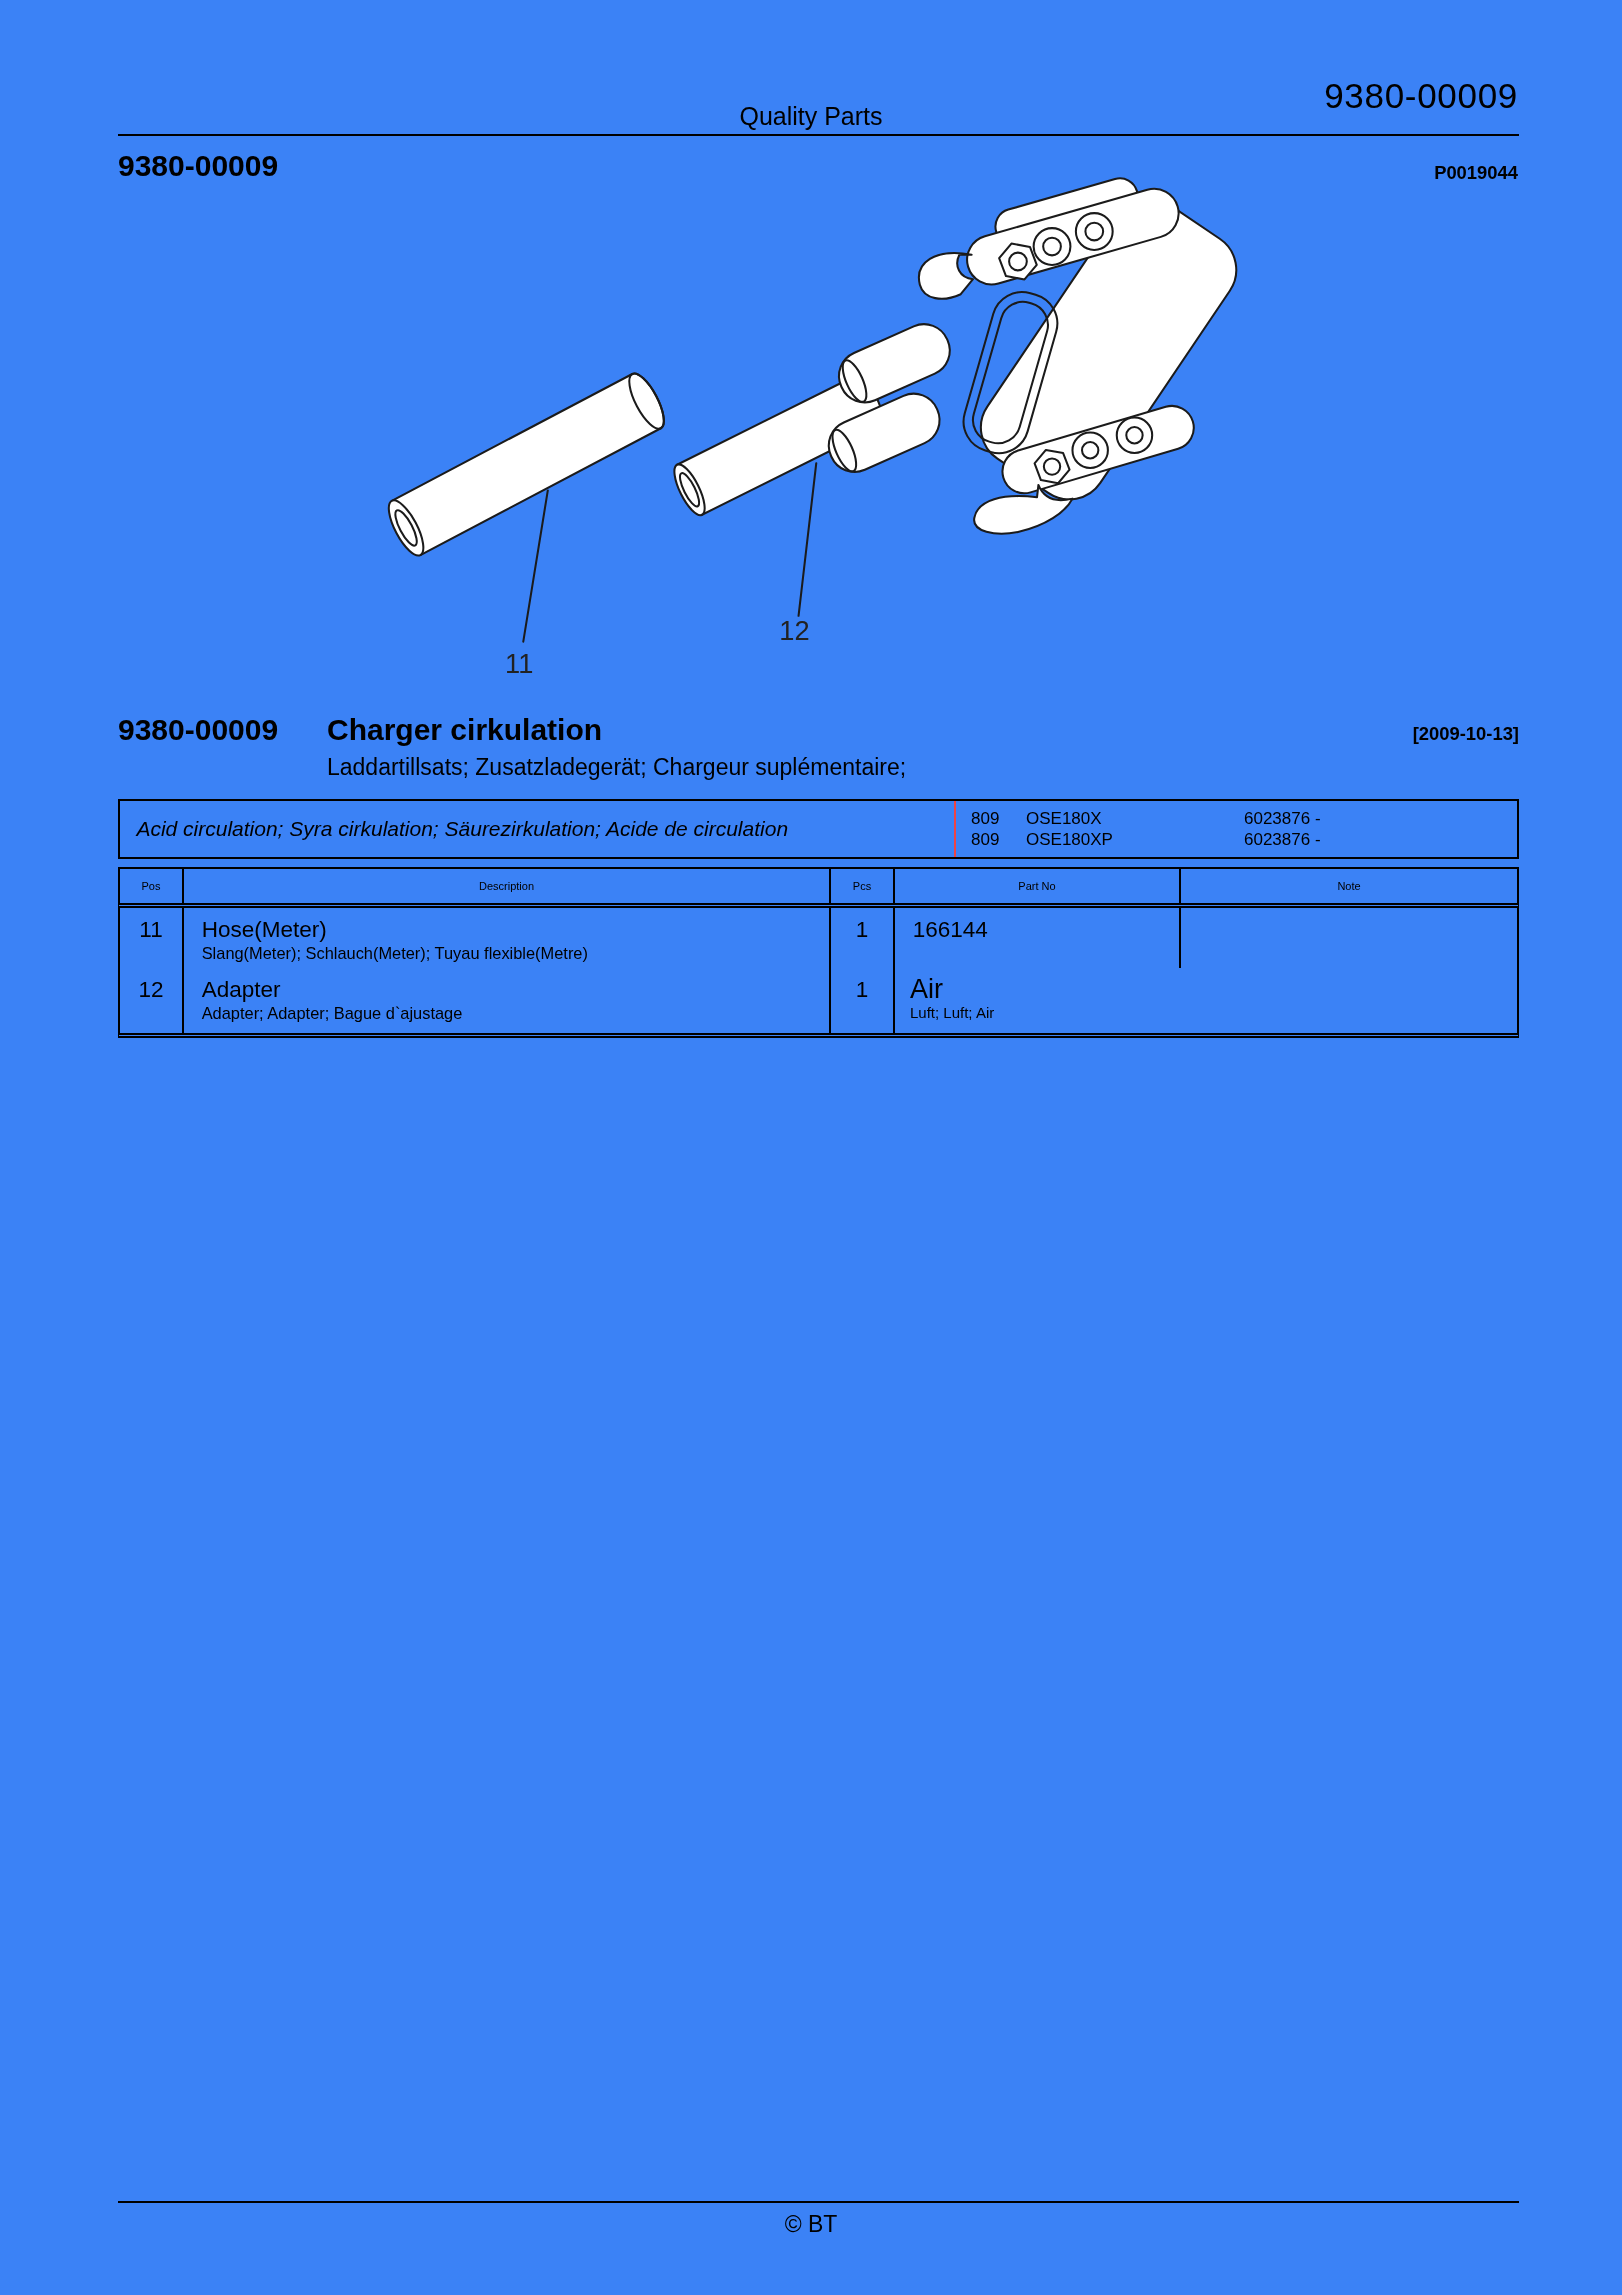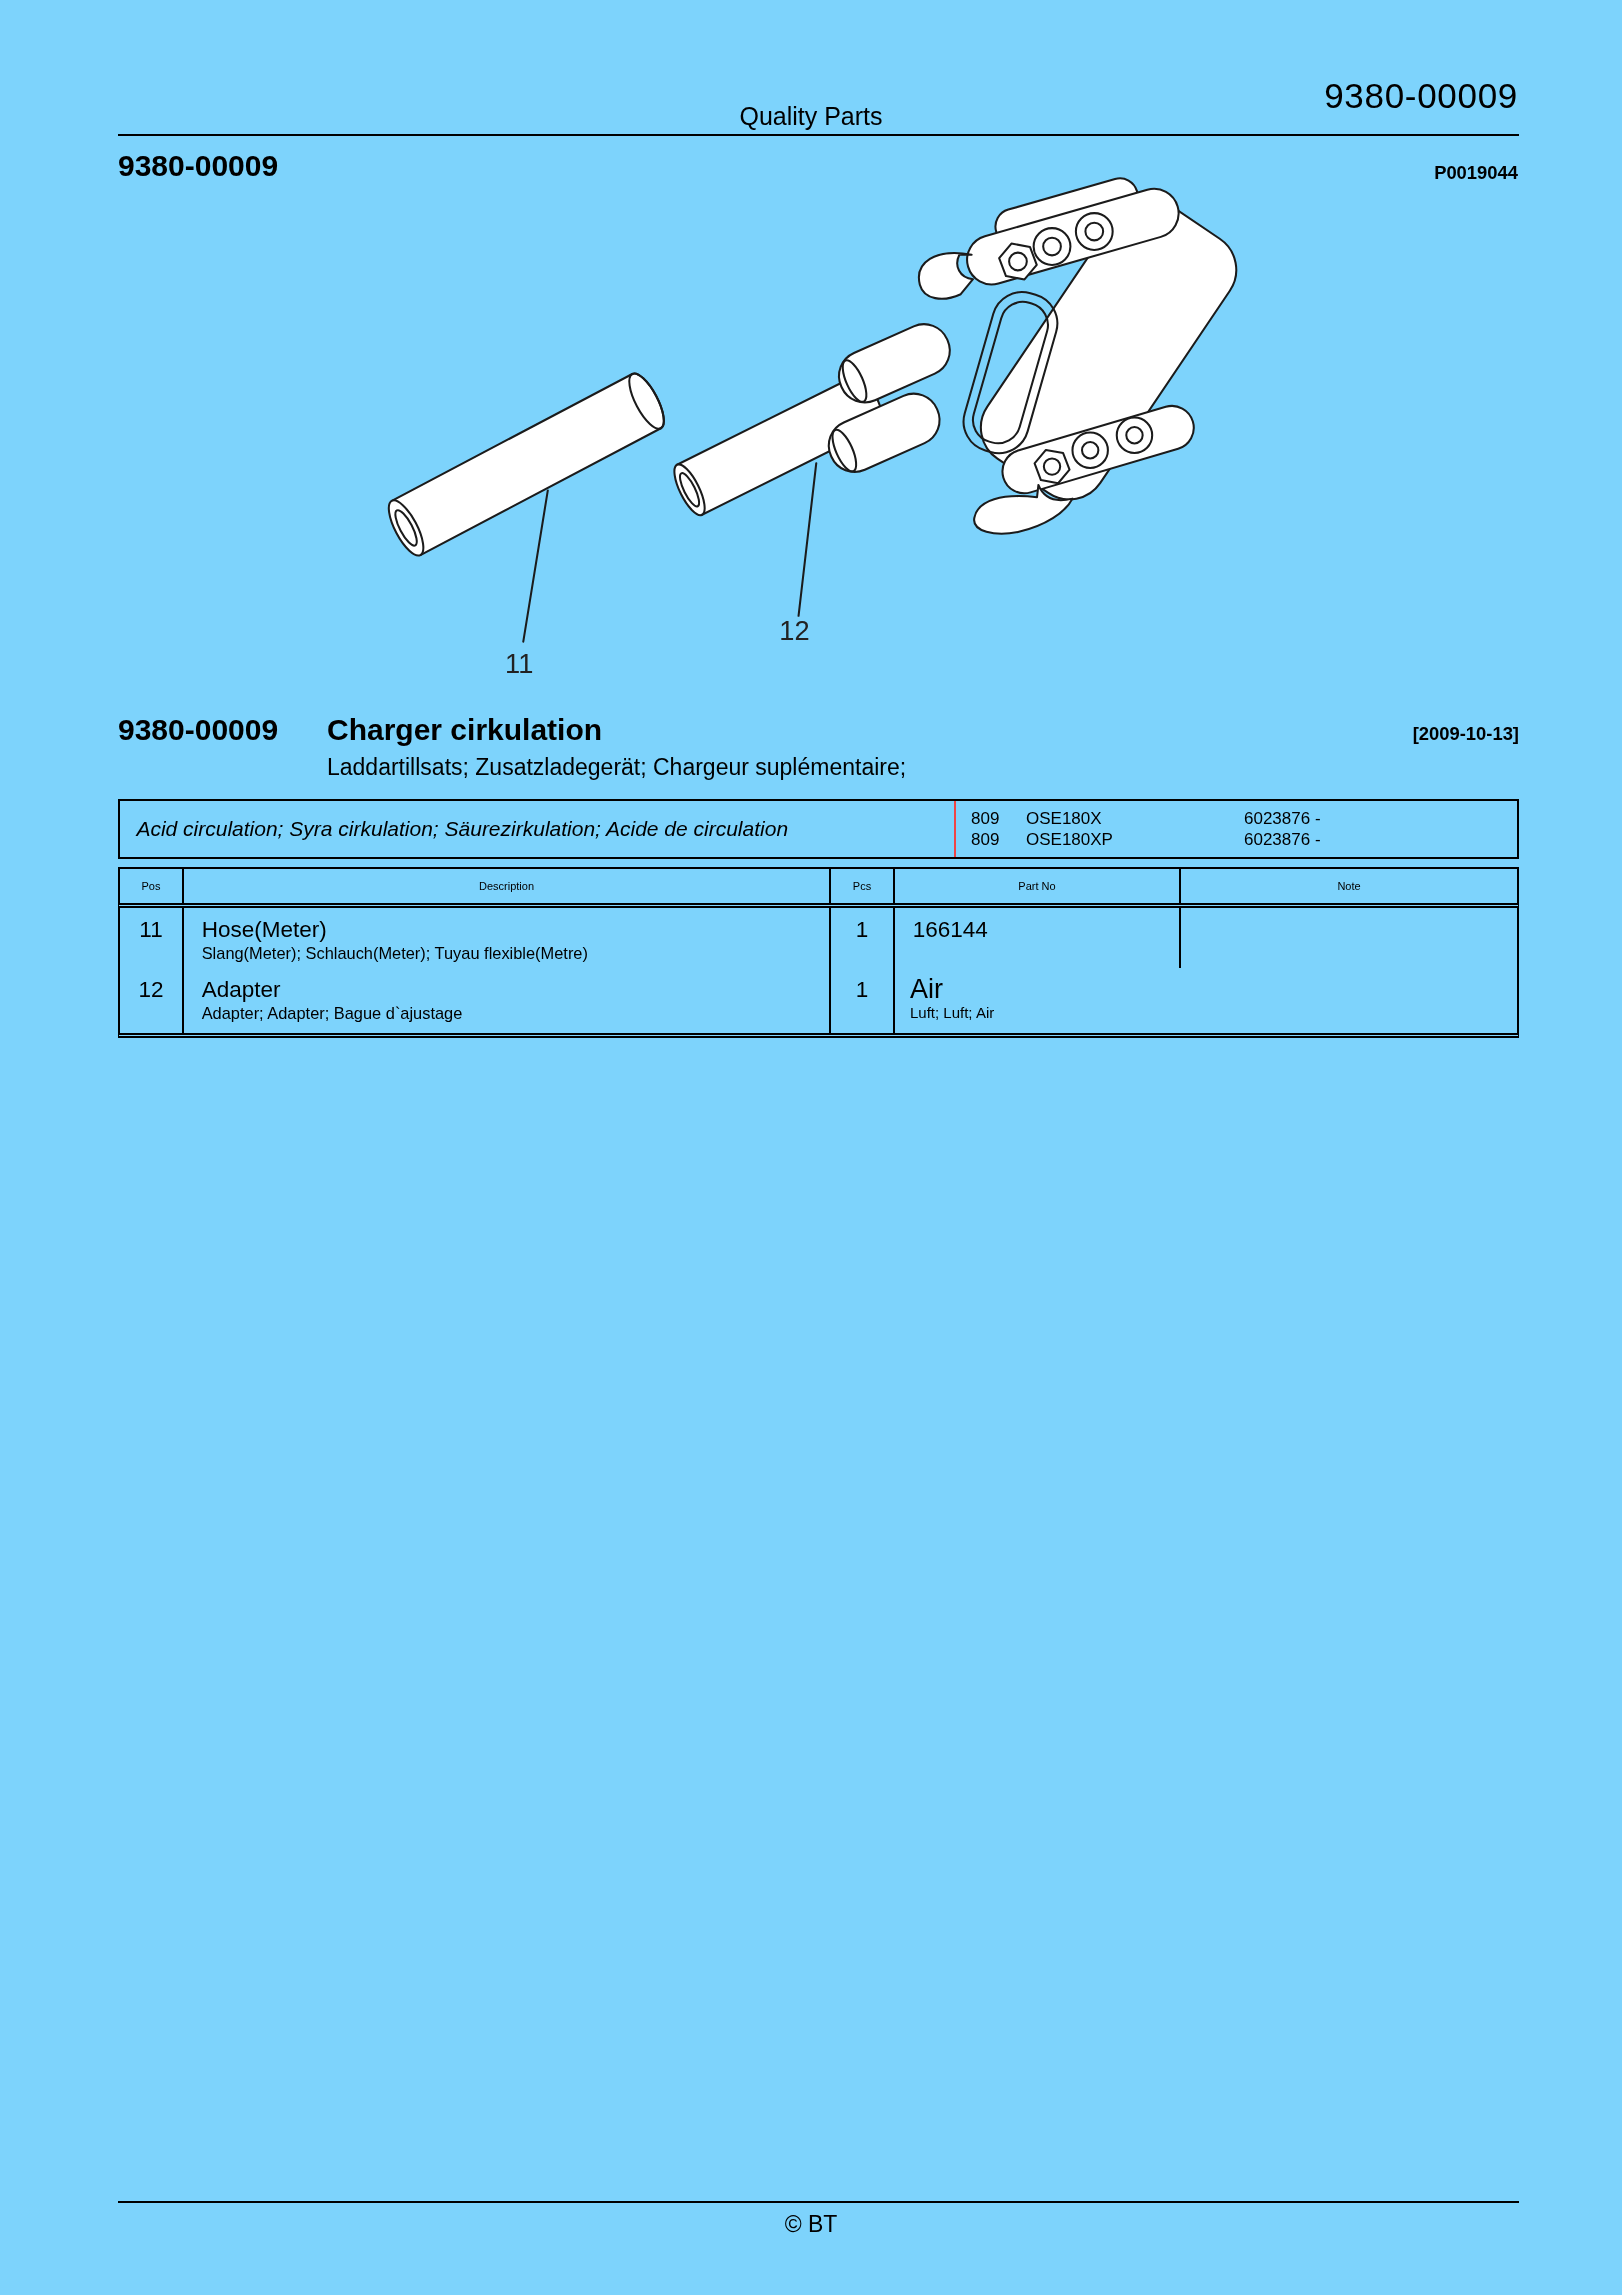--- a/index.html
+++ b/index.html
@@ -1,18 +1,18 @@
 <!DOCTYPE html>
 <html style="font-size:11px"><head>
 <meta charset="utf-8">
 <style>
   * { margin:0; padding:0; box-sizing:border-box; }
   body { background:#ffffff; }
   .page {
-    position:relative; width:1622px; height:2295px; background:#7dd3fc;
+    position:relative; width:1622px; height:2295px; background:#3b82f6;
     font-family:"Liberation Sans", sans-serif; color:#000; overflow:hidden;
   }
   
   .hdr-doc-number { position:absolute; top:76px; right:104px; font-size:35px; letter-spacing:0.7px; }
   .hdr-center     { position:absolute; top:102px; left:0; width:100%; text-align:center;
                     font-weight:normal; font-size:25px; }
   .rule-top       { position:absolute; top:134px; left:118px; width:1401px; border-top:2.7px solid #000; }
   .hdr-left-code  { position:absolute; top:149px; left:118px; font-weight:bold; font-size:30px; }
   .hdr-plate-code { position:absolute; top:162px; right:104px; font-weight:bold; font-size:18.4px; }
   

